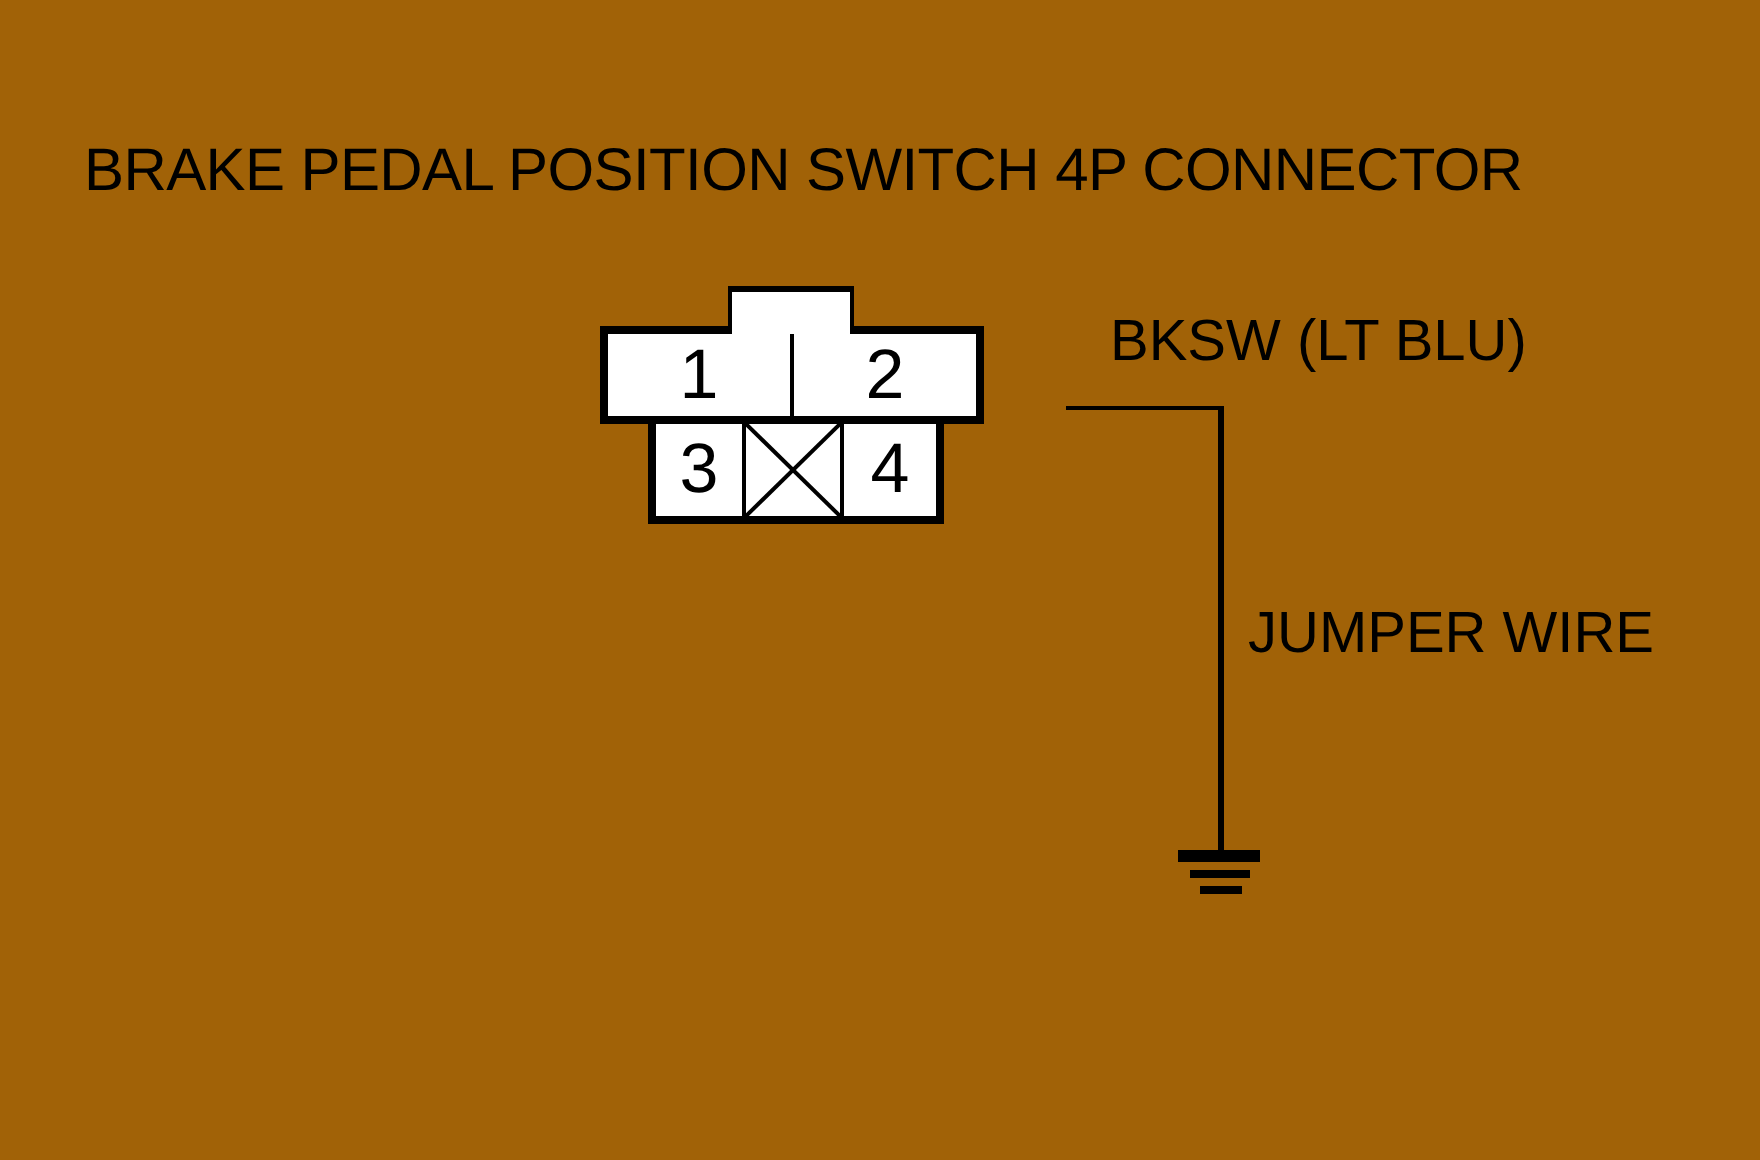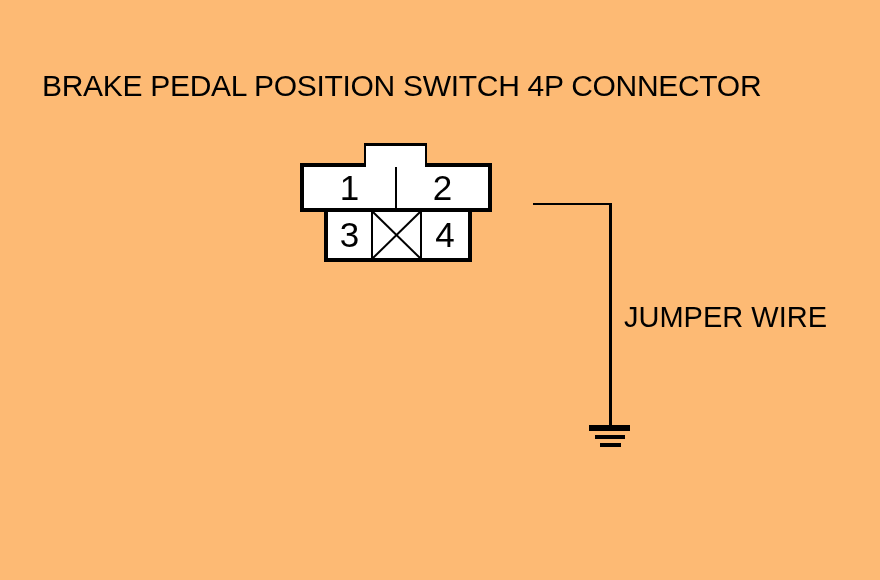--- a/index.html
+++ b/index.html
@@ -4,21 +4,21 @@
 <style>
   html, body {
     margin: 0;
     padding: 0;
     background: #ffffff;
   }
   .page {
     position: relative;
     width: 880px;
     height: 580px;
-    background: #fdba74;
+    background: #a16207;
     font-family: "Liberation Sans", "DejaVu Sans", sans-serif;
     color: #000000;
     overflow: hidden;
   }
   .abs { position: absolute; }
 
   .title {
     left: 42px;
     top: 71px;
     font-size: 30px;
@@ -166,20 +166,21 @@
       <line x1="0" y1="0" x2="47" y2="46" stroke="#000000" stroke-width="2"></line>
       <line x1="47" y1="0" x2="0" y2="46" stroke="#000000" stroke-width="2"></line>
     </svg>
 
     <div class="abs pin pin-1">1</div>
     <div class="abs pin pin-2">2</div>
     <div class="abs pin pin-3">3</div>
     <div class="abs pin pin-4">4</div>
   </div>
 
+  <div class="abs label-bksw">BKSW (LT BLU)</div>
 
   <div class="abs wire-h"></div>
   <div class="abs wire-v"></div>
 
   <div class="abs label-jumper">JUMPER WIRE</div>
 
   <div>
     <div class="abs gnd-bar-1"></div>
     <div class="abs gnd-bar-2"></div>
     <div class="abs gnd-bar-3"></div>

